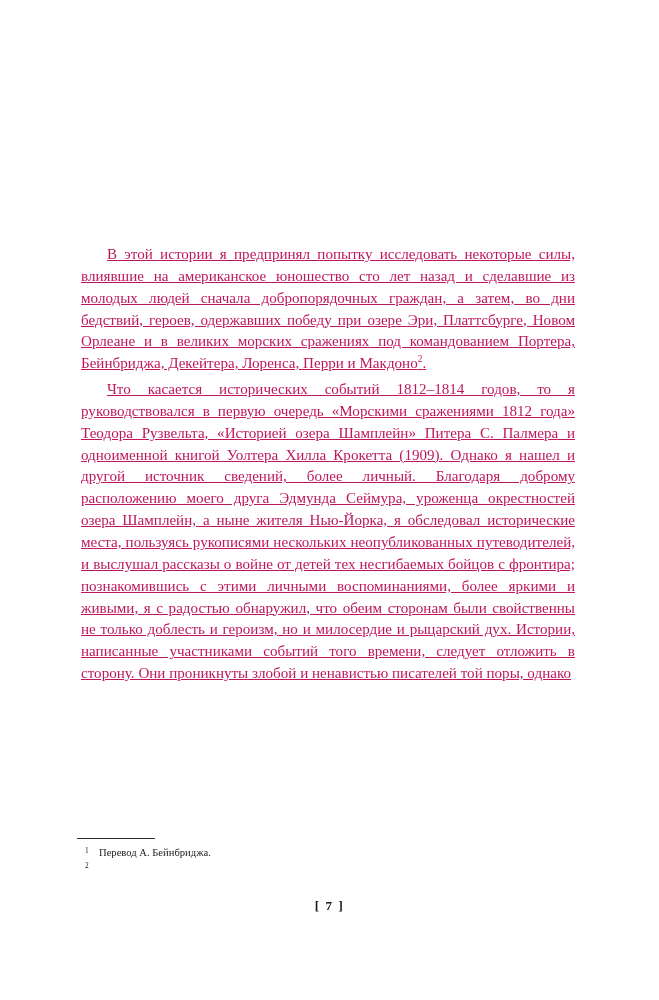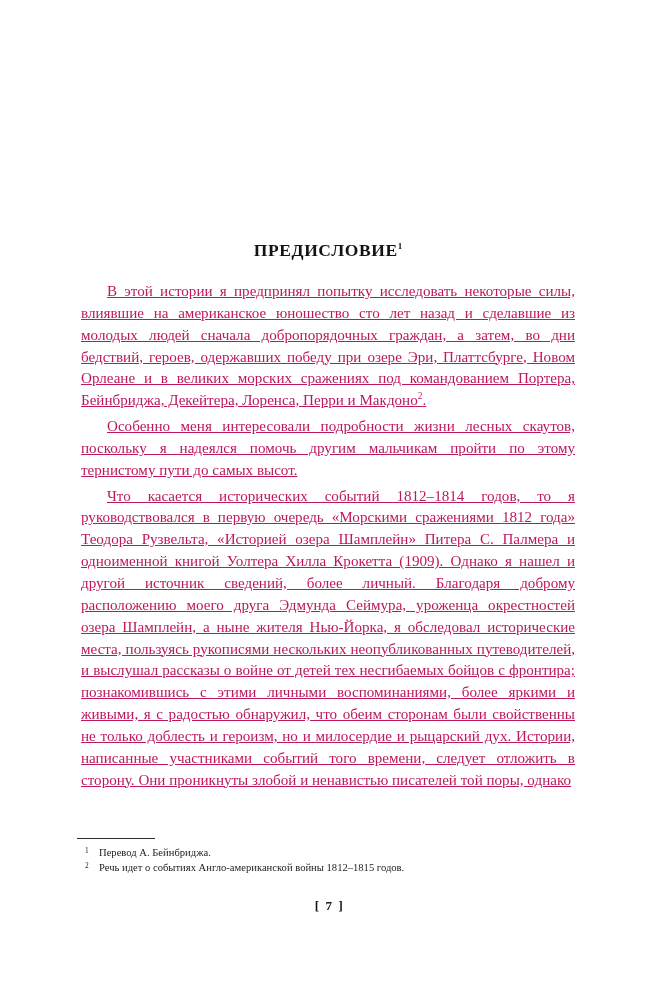--- a/index.html
+++ b/index.html
@@ -111,35 +111,33 @@
     color: #15171a;
   }
 </style>
 </head>
 <body>
 
 <div class="page">
 
   <div class="text-block">
 
-    <h1 class="chapter-title"><span>ПРЕДИСЛОВИЕ</span><sup>1</sup></h1>
 
     <p class="body-par"><span>В этой истории я предпринял попытку исследовать некоторые силы, влиявшие на американское юношество сто лет назад и сделавшие из молодых людей сначала добропорядочных граждан, а затем, во дни бедствий, героев, одержавших победу при озере Эри, Платтсбурге, Новом Орлеане и в великих морских сражениях под командованием Портера, Бейнбриджа, Декейтера, Лоренса, Перри и Макдоно</span><sup>2</sup><span>.</span></p>
 
-    <p class="body-par">Особенно меня интересовали подробности жизни лесных скаутов, поскольку я надеялся помочь другим мальчикам пройти по этому тернистому пути до самых высот.</p>
 
     <p class="body-par">Что касается исторических событий 1812–1814 годов, то я руководствовался в первую очередь «Морскими сражениями 1812 года» Теодора Рузвельта, «Историей озера Шамплейн» Питера С. Палмера и одноименной книгой Уолтера Хилла Крокетта (1909). Однако я нашел и другой источник сведений, более личный. Благодаря доброму расположению моего друга Эдмунда Сеймура, уроженца окрестностей озера Шамплейн, а ныне жителя Нью-Йорка, я обследовал исторические места, пользуясь рукописями нескольких неопубликованных путеводителей, и выслушал рассказы о войне от детей тех несгибаемых бойцов с фронтира; познакомившись с этими личными воспоминаниями, более яркими и живыми, я с радостью обнаружил, что обеим сторонам были свойственны не только доблесть и героизм, но и милосердие и рыцарский дух. Истории, написанные участниками событий того времени, следует отложить в сторону. Они проникнуты злобой и ненавистью писателей той поры, однако</p>
 
   </div>
 
   <div class="footnotes">
 
     <div class="footnote-rule"></div>
 
     <p class="footnote-item"><span class="fn-marker">1</span><span>Перевод А. Бейнбриджа.</span></p>
 
-    <p class="footnote-item"><span class="fn-marker">2</span><span>Речь идет о событиях Англо-американской войны 1812–1815 годов.</span></p>
+    <p class="footnote-item"><span class="fn-marker">2</span></p>
 
   </div>
 
   <div class="folio">[ 7 ]</div>
 
 </div>
 
 </body></html>

